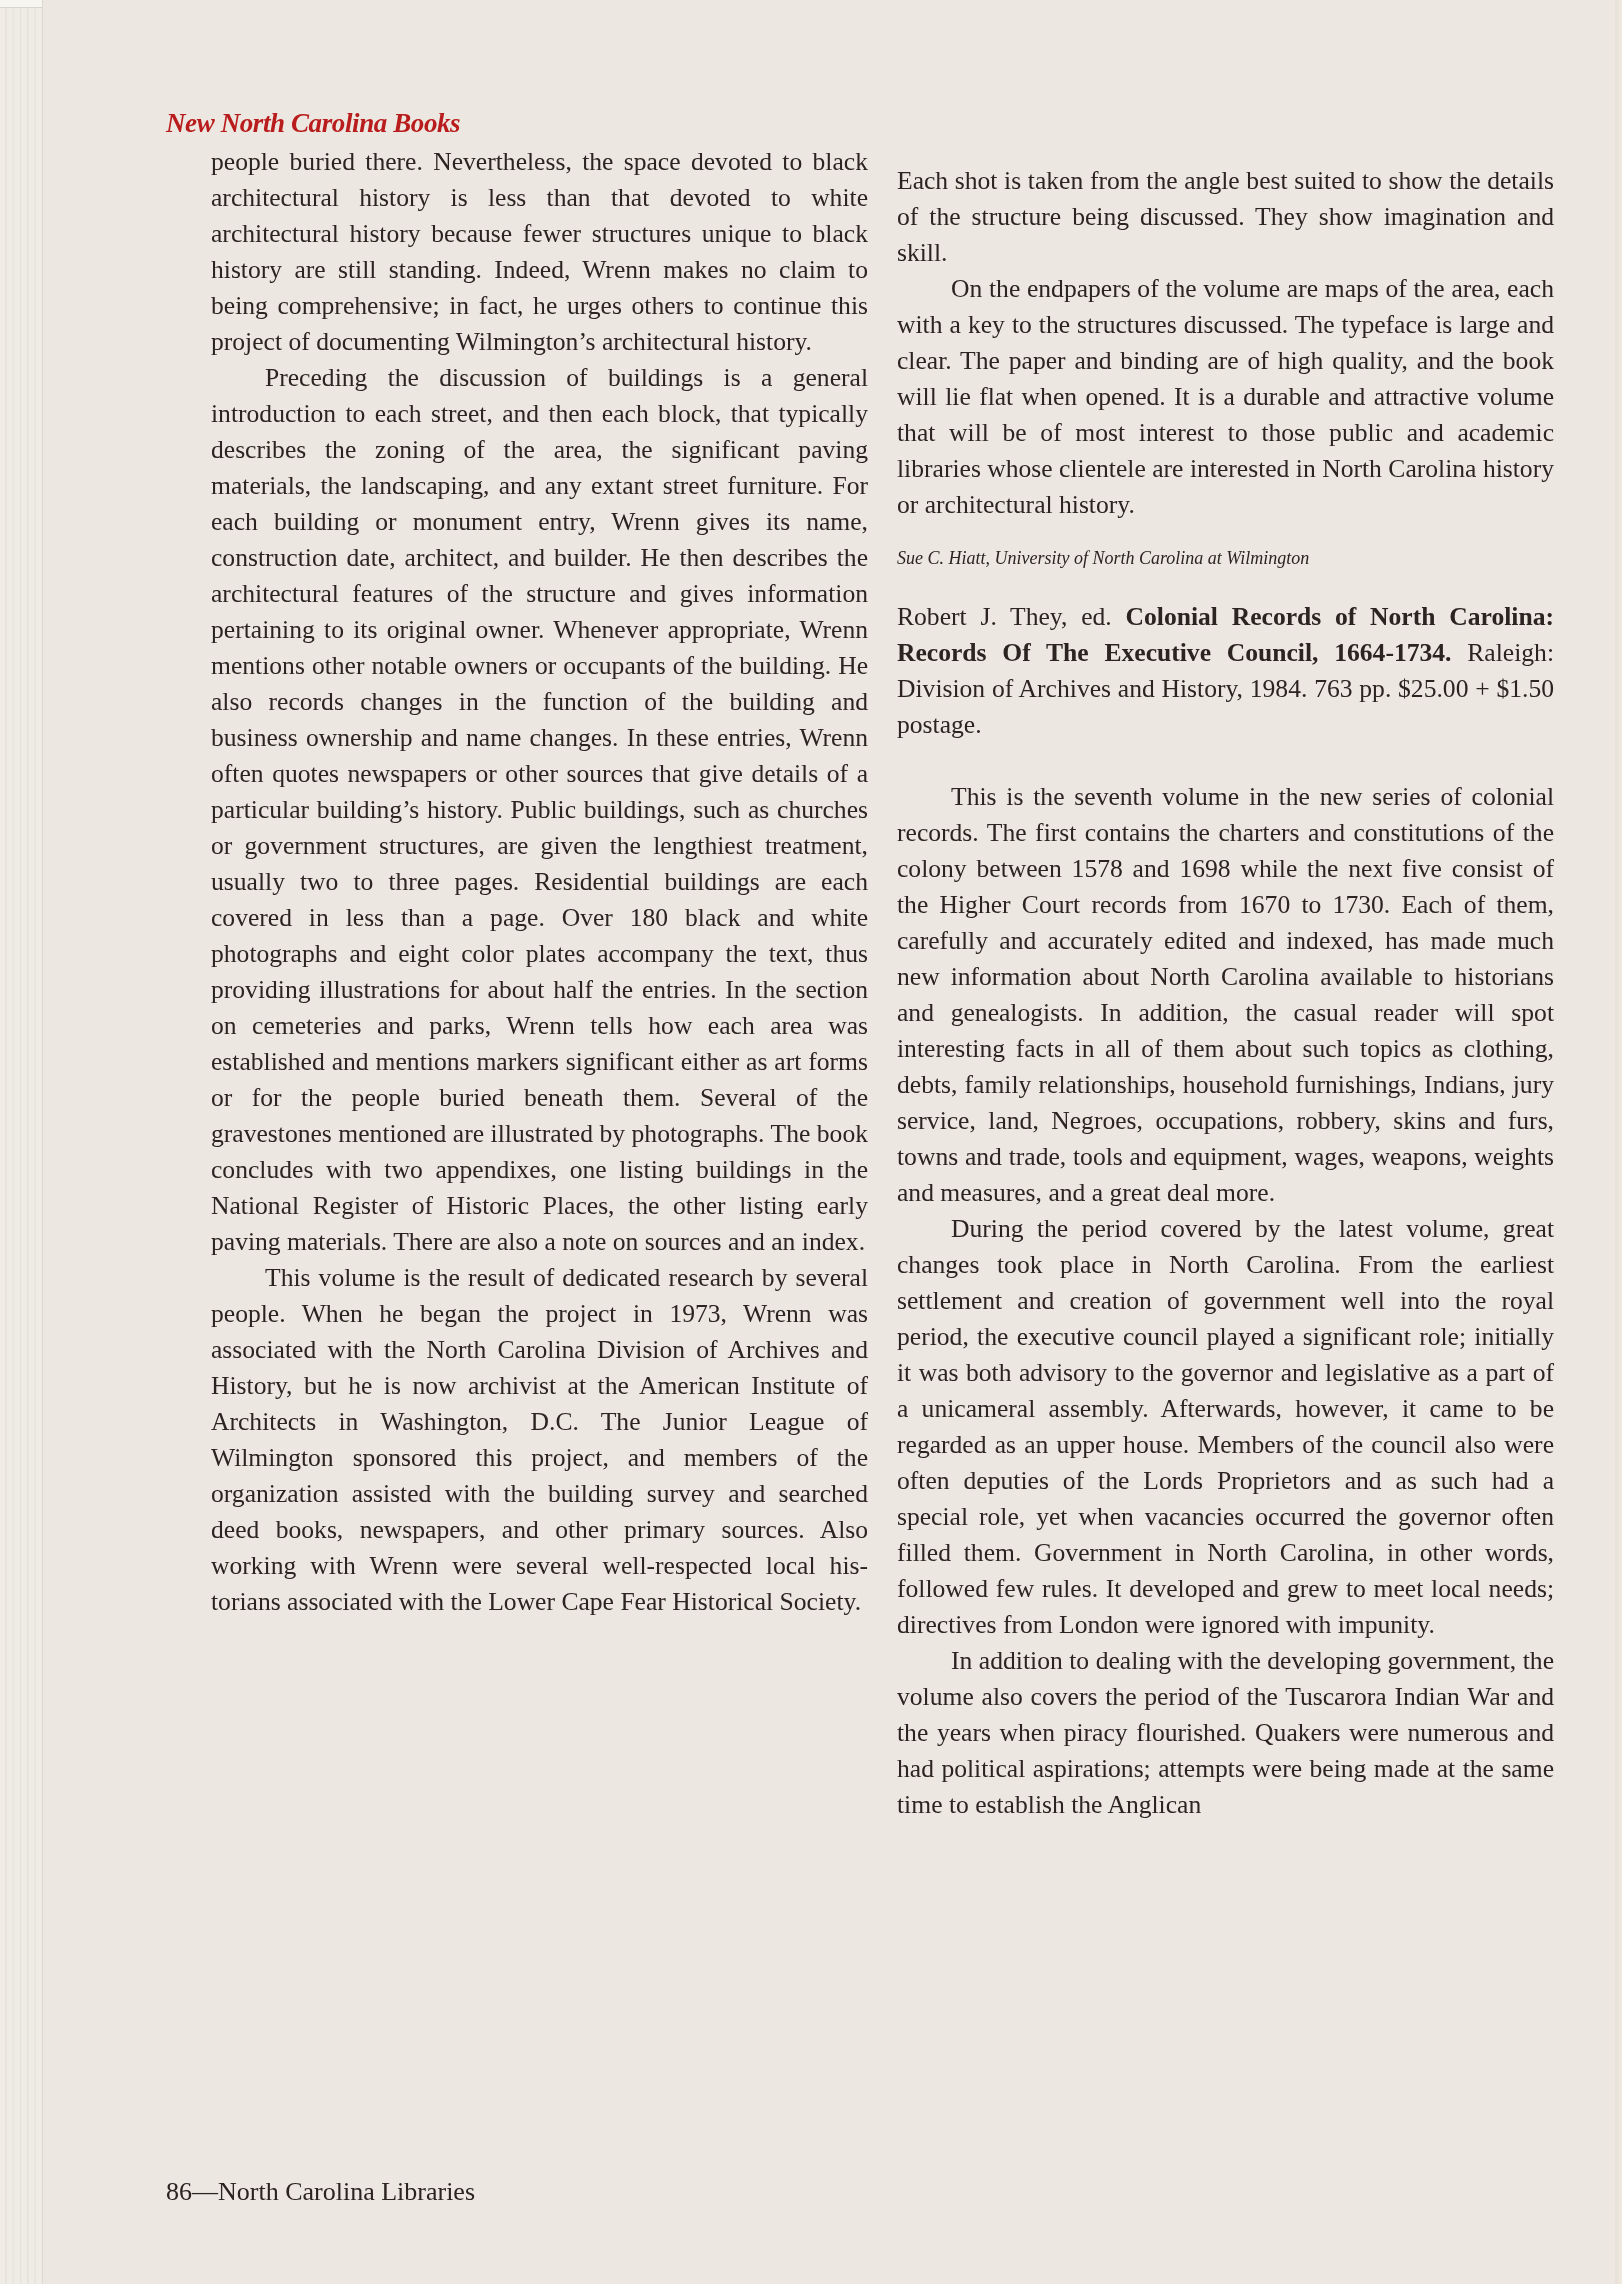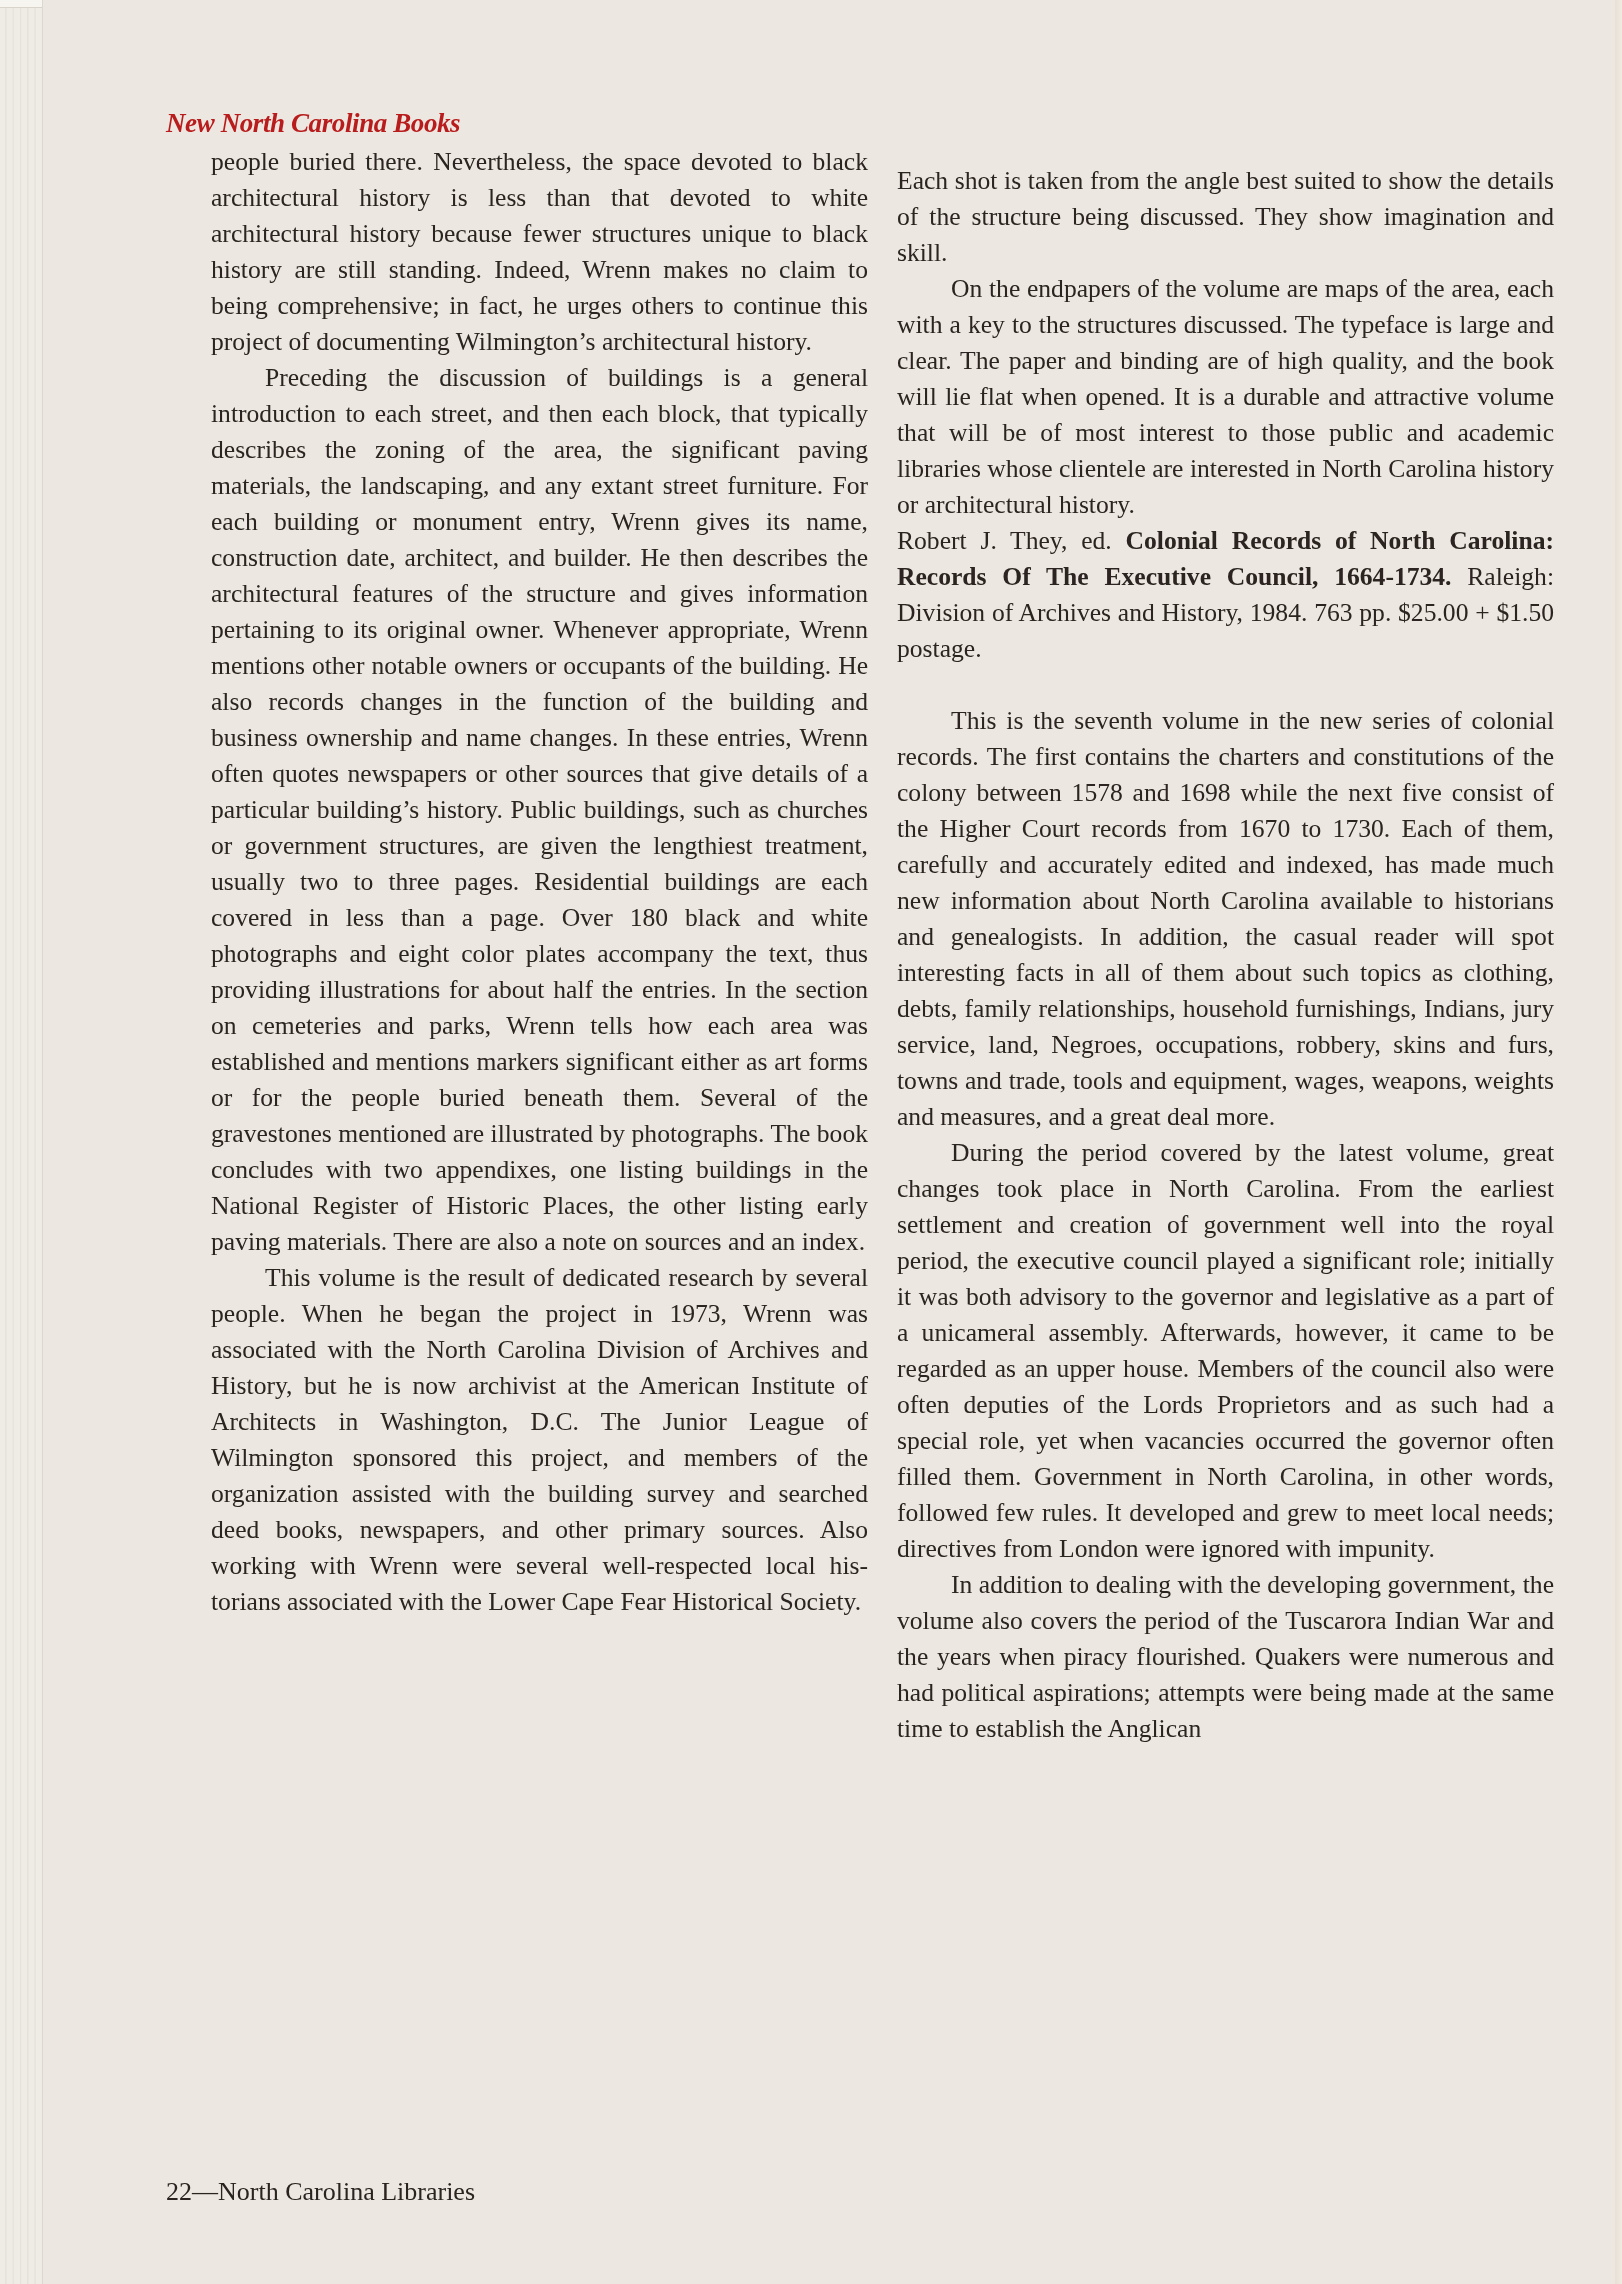--- a/index.html
+++ b/index.html
@@ -97,20 +97,21 @@
 
 <div class="column col-left">
   <p class="no-indent">people buried there. Nevertheless, the space devoted to black architectural history is less than that devoted to white architectural history because fewer structures unique to black history are still standing. Indeed, Wrenn makes no claim to being comprehensive; in fact, he urges others to continue this project of documenting Wilming­ton’s architectural history.</p>
   <p>Preceding the discussion of buildings is a general introduction to each street, and then each block, that typically describes the zoning of the area, the significant paving materials, the landscaping, and any extant street furniture. For each building or monument entry, Wrenn gives its name, construction date, architect, and builder. He then describes the architectural features of the structure and gives information pertaining to its original owner. Whenever appropriate, Wrenn mentions other notable owners or occupants of the building. He also records changes in the func­tion of the building and business ownership and name changes. In these entries, Wrenn often quotes newspapers or other sources that give details of a particular building’s history. Public buildings, such as churches or government struc­tures, are given the lengthiest treatment, usually two to three pages. Residential buildings are each covered in less than a page. Over 180 black and white photographs and eight color plates accom­pany the text, thus providing illustrations for about half the entries. In the section on cemeter­ies and parks, Wrenn tells how each area was established and mentions markers significant either as art forms or for the people buried beneath them. Several of the gravestones men­tioned are illustrated by photographs. The book concludes with two appendixes, one listing build­ings in the National Register of Historic Places, the other listing early paving materials. There are also a note on sources and an index.</p>
   <p>This volume is the result of dedicated research by several people. When he began the project in 1973, Wrenn was associated with the North Carolina Division of Archives and History, but he is now archivist at the American Institute of Architects in Washington, D.C. The Junior League of Wilmington sponsored this project, and members of the organization assisted with the building survey and searched deed books, news­papers, and other primary sources. Also working with Wrenn were several well-respected local his­torians associated with the Lower Cape Fear His­torical Society.</p>
 </div>
 
 <div class="column col-right">
   <p class="no-indent">Each shot is taken from the angle best suited to show the details of the structure being discussed. They show imagination and skill.</p>
   <p>On the endpapers of the volume are maps of the area, each with a key to the structures dis­cussed. The typeface is large and clear. The paper and binding are of high quality, and the book will lie flat when opened. It is a durable and attractive volume that will be of most interest to those pub­lic and academic libraries whose clientele are interested in North Carolina history or architec­tural history.</p>
+  <p class="signature">Sue C. Hiatt, University of North Carolina at Wilmington</p>
   <p class="citation"><span>Robert J. They, ed. </span><span class="book-title">Colonial Records of North Carolina: Records Of The Executive Council, 1664-1734.</span><span> Raleigh: Division of Archives and His­tory, 1984. 763 pp. $25.00 + $1.50 postage.</span></p>
   <p>This is the seventh volume in the new series of colonial records. The first contains the charters and constitutions of the colony between 1578 and 1698 while the next five consist of the Higher Court records from 1670 to 1730. Each of them, carefully and accurately edited and indexed, has made much new information about North Caro­lina available to historians and genealogists. In addition, the casual reader will spot interesting facts in all of them about such topics as clothing, debts, family relationships, household furnish­ings, Indians, jury service, land, Negroes, occupa­tions, robbery, skins and furs, towns and trade, tools and equipment, wages, weapons, weights and measures, and a great deal more.</p>
   <p>During the period covered by the latest volume, great changes took place in North Caro­lina. From the earliest settlement and creation of government well into the royal period, the execu­tive council played a significant role; initially it was both advisory to the governor and legislative as a part of a unicameral assembly. Afterwards, however, it came to be regarded as an upper house. Members of the council also were often deputies of the Lords Proprietors and as such had a special role, yet when vacancies occurred the governor often filled them. Government in North Carolina, in other words, followed few rules. It developed and grew to meet local needs; direc­tives from London were ignored with impunity.</p>
   <p>In addition to dealing with the developing government, the volume also covers the period of the Tuscarora Indian War and the years when piracy flourished. Quakers were numerous and had political aspirations; attempts were being made at the same time to establish the Anglican</p>
 </div>
 
-<div class="folio">22—North Carolina Libraries</div>
+<div class="folio">86—North Carolina Libraries</div>
 
 
 </body></html>

